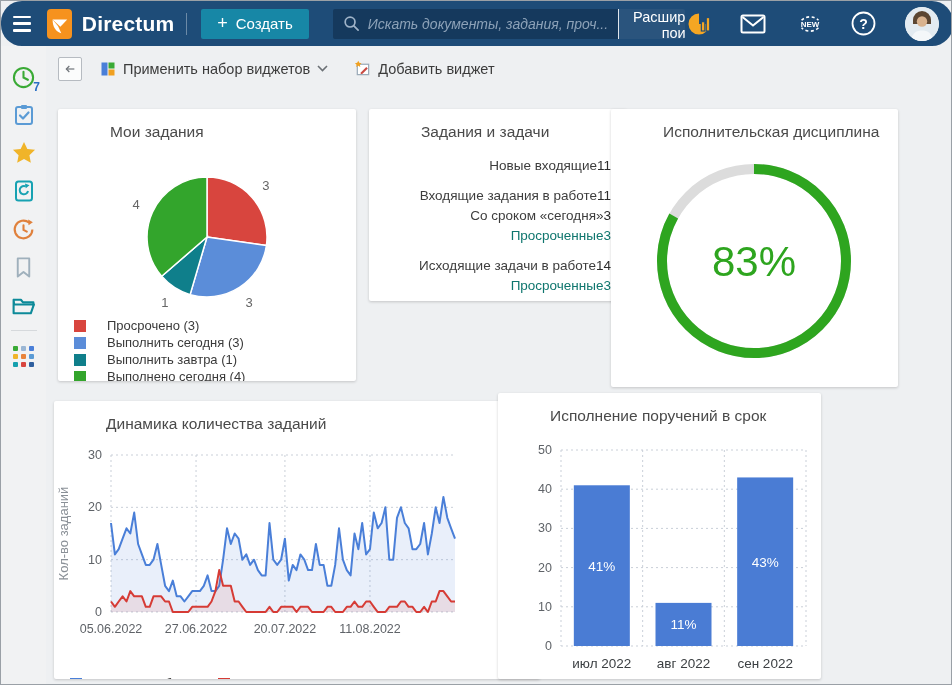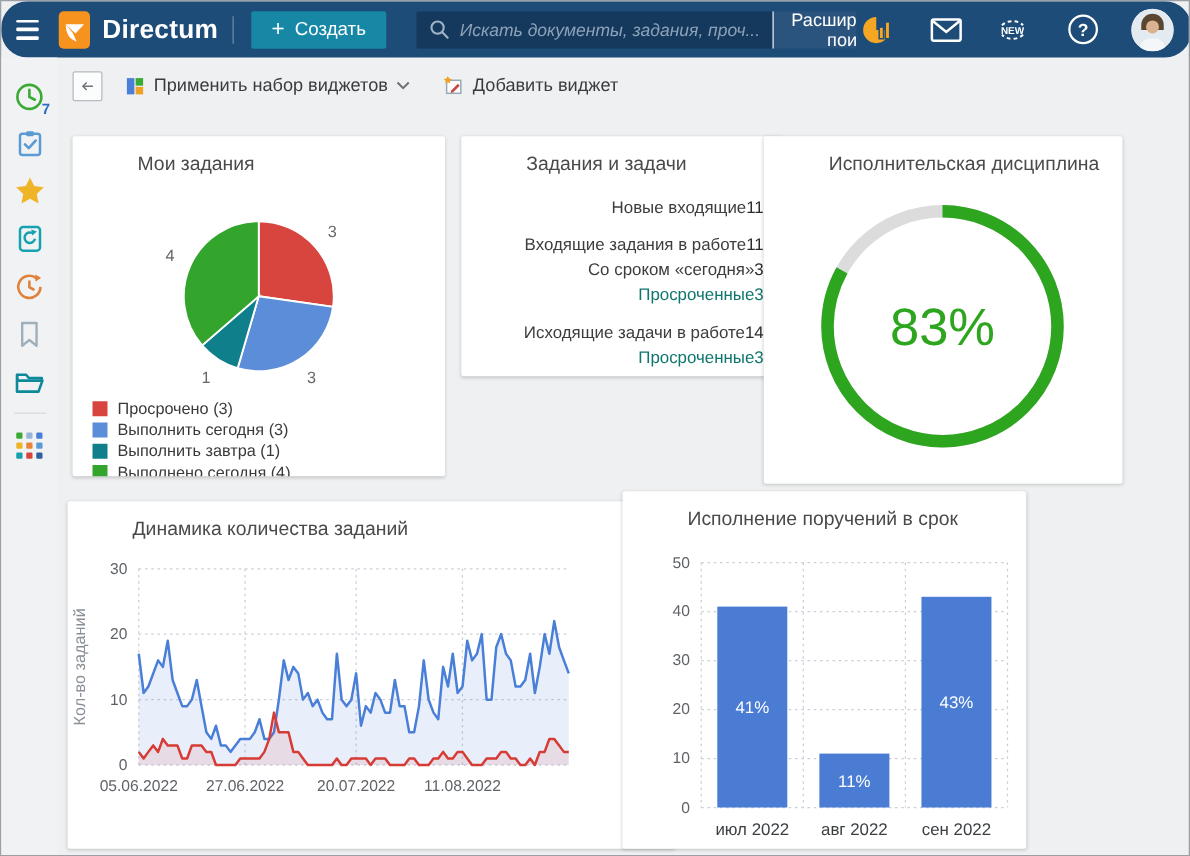--- a/index.html
+++ b/index.html
@@ -18,21 +18,21 @@
   .create-btn{height:30px;background:#1787a6;color:#fff;border:none;border-radius:2px;
               font-size:15px;padding:0 16px;display:flex;align-items:center;gap:8px;cursor:pointer;
               font-family:"Liberation Sans",sans-serif;}
   .create-plus{font-size:18px;line-height:1;margin-top:-2px;}
   .search-wrap{display:flex;align-items:stretch;height:30px;margin-left:24px;width:428px;border-radius:2px;overflow:hidden;}
   .search-field{flex:1;background:#15395d;display:flex;align-items:center;padding:0 10px;gap:8px;cursor:text;}
   .search-placeholder{color:#8da2b8;font-style:italic;font-size:14px;white-space:nowrap;overflow:hidden;}
   .adv-btn{background:#2a547d;border:none;border-left:1px solid rgba(255,255,255,.85);color:#fff;
            font-size:14.5px;padding:0 14px;cursor:pointer;font-family:"Liberation Sans",sans-serif;}
   .tb-icons{margin-left:auto;display:flex;align-items:center;gap:25px;}
-  .tb-icon{width:30px;height:30px;display:flex;align-items:center;justify-content:flex-end;cursor:pointer;}
+  .tb-icon{width:30px;height:30px;display:flex;align-items:center;justify-content:flex-start;cursor:pointer;}
   .avatar{width:34px;height:34px;border-radius:50%;overflow:hidden;cursor:pointer;background:#dfe8ee;}
   
   .sidebar{position:absolute;left:0;top:45px;width:45px;height:640px;background:#f1f2f3;
            display:flex;flex-direction:column;align-items:center;padding-top:12px;}
   .sb-item{position:relative;width:45px;height:38px;display:flex;align-items:center;justify-content:center;cursor:pointer;}
   .sb-badge{position:absolute;right:6px;bottom:2px;color:#2a6fc4;font-size:12px;font-weight:700;}
   .sb-divider{width:26px;height:1px;background:#d6d9dc;margin:6px 0;}
   .apps-grid{display:grid;grid-template-columns:repeat(3,5px);grid-gap:3px;}
   .apps-grid i{width:5px;height:5px;border-radius:1px;display:block;}
   
@@ -45,21 +45,21 @@
   .card{position:absolute;background:#fff;border-radius:2px;box-shadow:0 1px 3px rgba(0,0,0,.18);overflow:hidden;cursor:pointer;}
   .card-title{font-size:15.5px;color:#4a4a4a;padding:14px 16px 0 16px;margin-left:36px;}
   #card-my-tasks{left:57px;top:108px;width:298px;height:272px;}
   #card-summary{left:368px;top:108px;width:258px;height:192px;}
   #card-discipline{left:610px;top:108px;width:287px;height:278px;}
   #card-dynamics{left:53px;top:400px;width:486px;height:278px;}
   #card-orders{left:497px;top:392px;width:323px;height:286px;}
   svg text{font-family:"Liberation Sans",sans-serif;}
   
   .legend{padding:0 16px;margin-top:4px;}
-  .legend-item{display:flex;align-items:center;gap:8px;height:17px;font-size:13px;color:#3a3a3a;}
+  .legend-item{display:flex;align-items:center;gap:21px;height:17px;font-size:13px;color:#3a3a3a;}
   .swatch{width:12px;height:12px;flex:none;}
   
   .sum-rows{margin-top:14px;padding:0 16px;}
   .sum-row{display:flex;justify-content:flex-end;height:20px;align-items:center;
            font-size:13.5px;color:#3d3d3d;}
   .sum-row .val{color:#2b2b2b;}
   .sum-row.indent{padding-left:12px;}
   .sum-row.alert, .sum-row.alert .val{color:#0f766e;}
   .sum-row.gap-top{margin-top:10px;}
   

